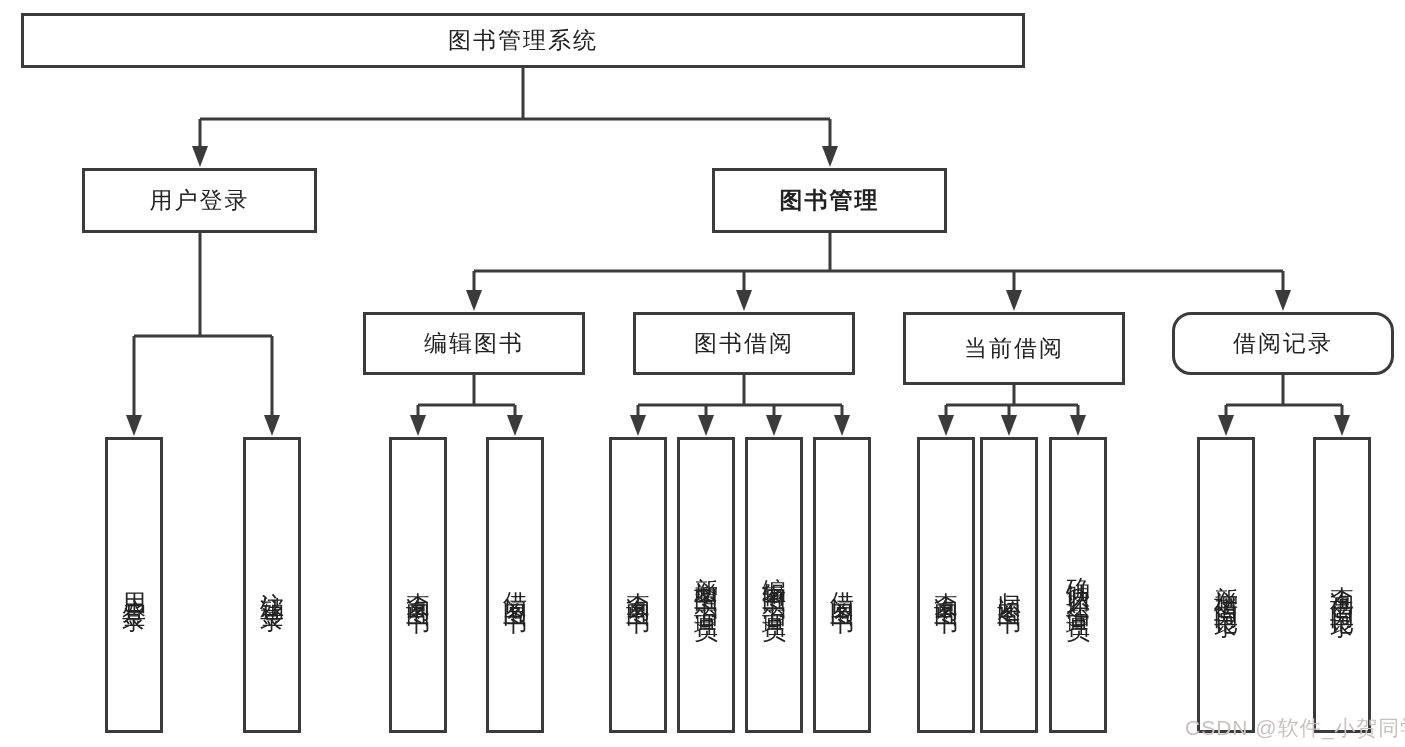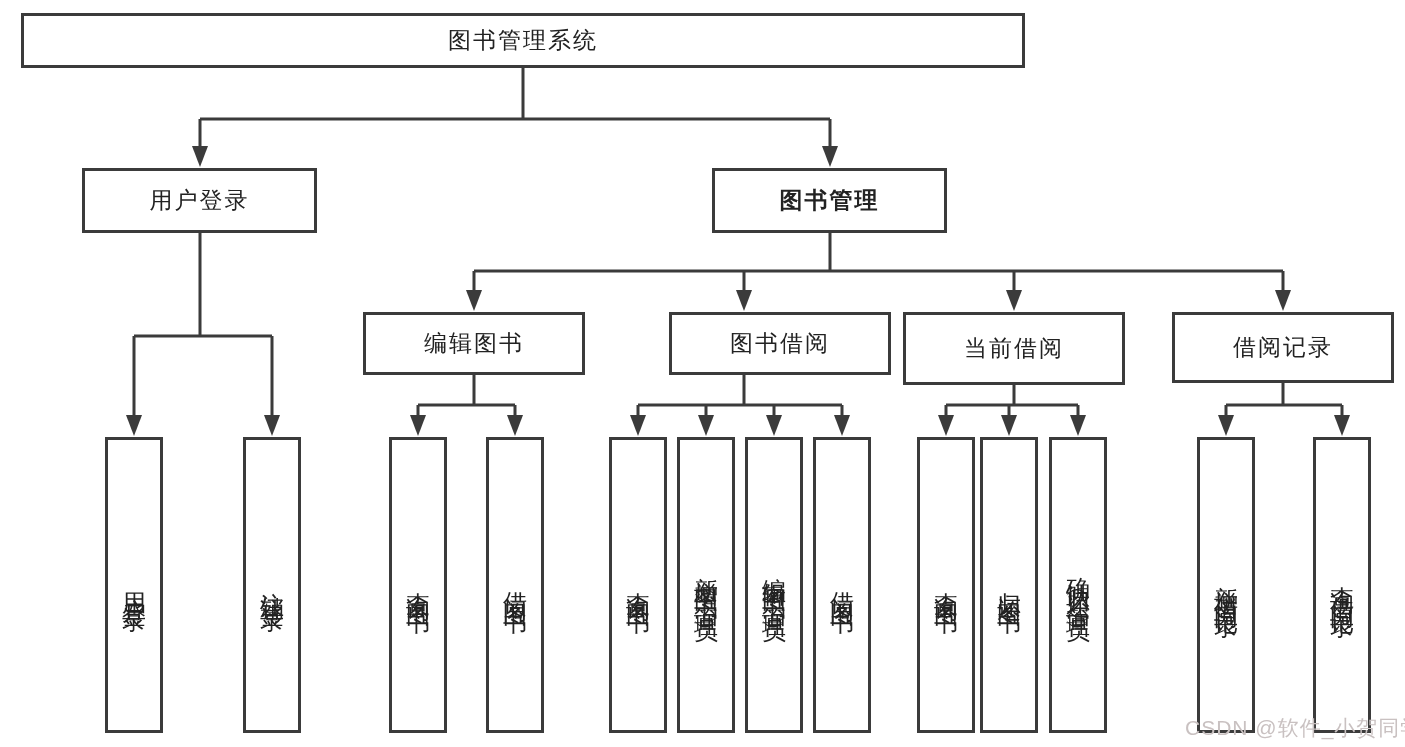--- a/index.html
+++ b/index.html
@@ -126,27 +126,27 @@
   <div class="hnode" style="left:82px; top:168px; width:235px; height:65px;">
     <span>用户登录</span>
   </div>
   <div class="hnode" style="left:712px; top:168px; width:235px; height:65px;font-weight:bold;">
     <span>图书管理</span>
   </div>
 
   <div class="hnode" style="left:363px; top:312px; width:222px; height:63px;">
     <span>编辑图书</span>
   </div>
-  <div class="hnode" style="left:633px; top:312px; width:222px; height:63px;margin-left:36px;">
+  <div class="hnode" style="left:633px; top:312px; width:222px; height:63px;">
     <span>图书借阅</span>
   </div>
   <div class="hnode" style="left:903px; top:312px; width:222px; height:73px;">
     <span>当前借阅</span>
   </div>
-  <div class="hnode" style="left:1172px; top:312px; width:222px; height:71px;">
+  <div class="hnode" style="left:1172px; top:312px; width:222px; height:63px;border-radius:19px;">
     <span>借阅记录</span>
   </div>
 
   <div class="vnode" style="left:105px;">
     <span>用户登录</span>
   </div>
   <div class="vnode" style="left:243px;">
     <span>注销登录</span>
   </div>
 

